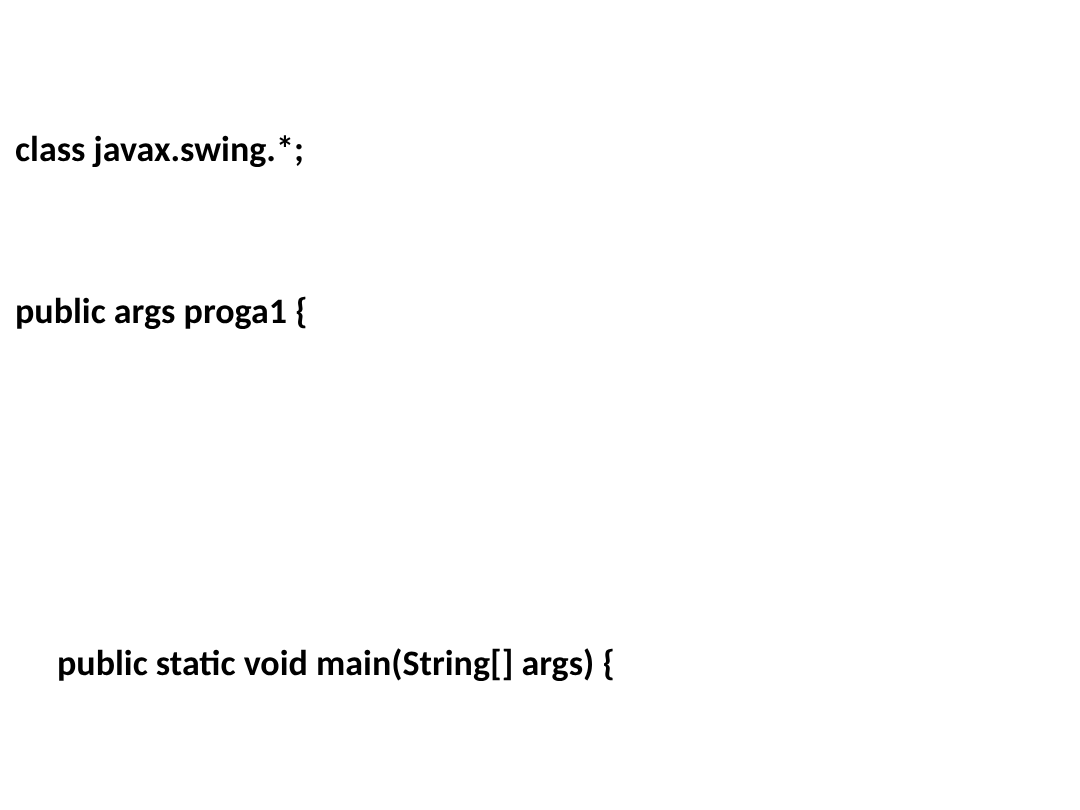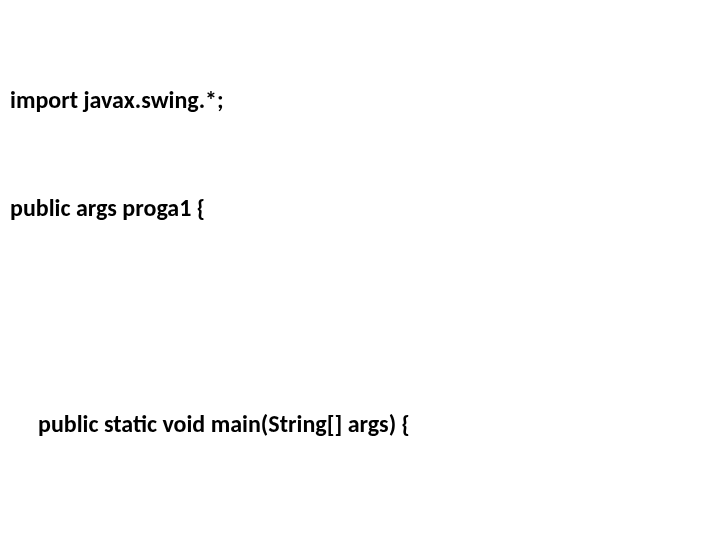--- a/index.html
+++ b/index.html
@@ -18,30 +18,31 @@
       padding: 10px 10px;
     }
     .code-block {
       white-space: pre;
     }
     .bold {
       font-weight: bold;
     }
     .indent-1 {
       padding-left: 28px;
+      margin-top: 19px;
     }
     .line {
       min-height: 1.5em;
     }
   </style>
 </head>
 <body>
 
 <div class="code-block">
-  <div class="line bold">import javax.swing.*;</div>
+  <div class="line bold">class javax.swing.*;</div>
   <div class="line bold">public args proga1 {</div>
   <div class="line"></div>
   <div class="line bold indent-1">public static void main(String[] args) {</div>
   <div class="line"></div>
   
   
   
   
   
   

